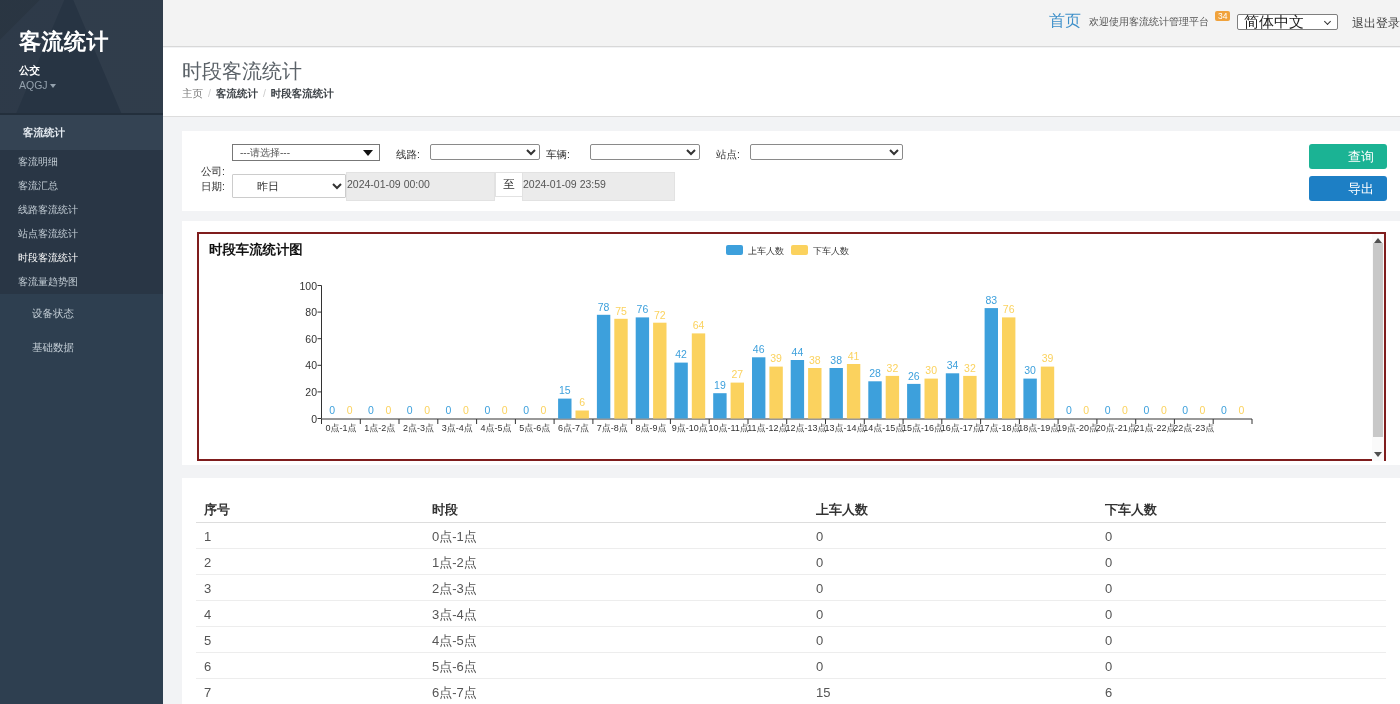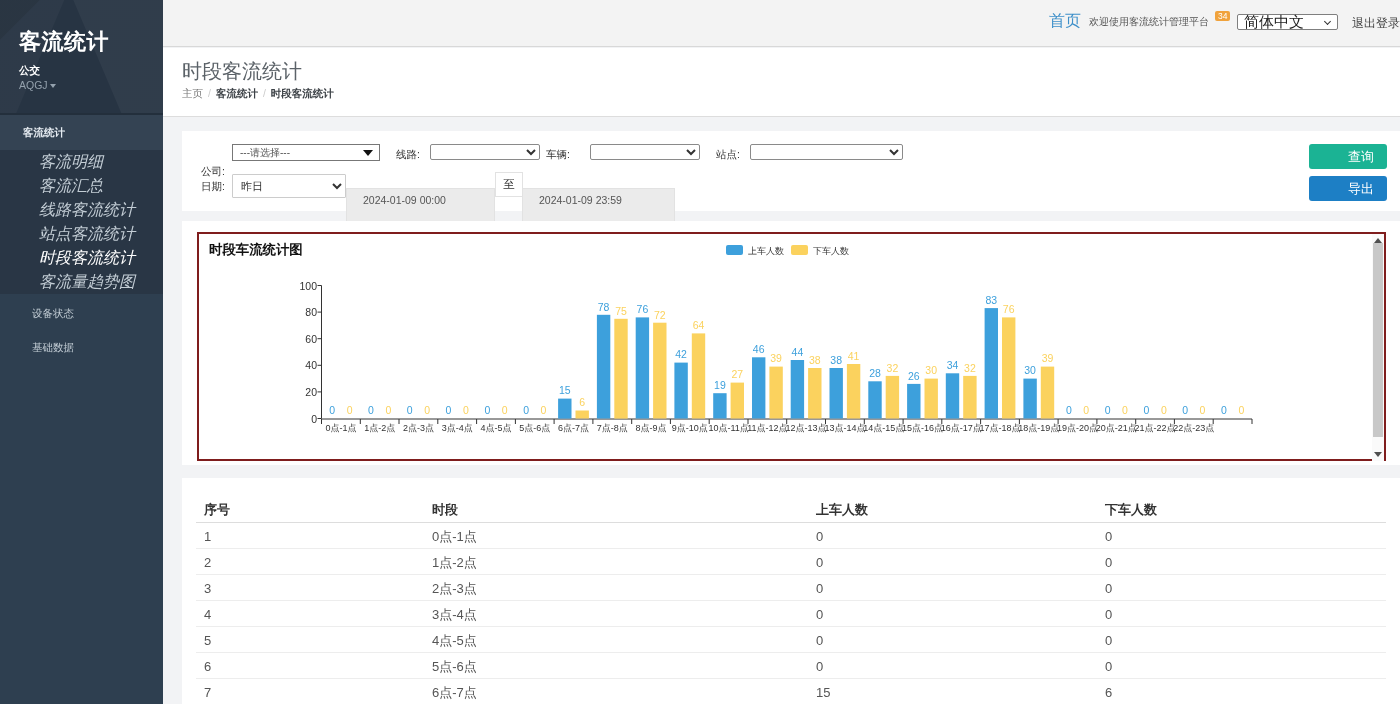--- a/index.html
+++ b/index.html
@@ -13,21 +13,21 @@
     linear-gradient(113deg, rgba(255,255,255,0.03) 0 30%, rgba(255,255,255,0) 30.5%),
     linear-gradient(135deg, rgba(0,0,0,0.10) 0 14%, rgba(0,0,0,0) 14.5%);
 }
 #sidebar h1 { position:absolute; left:19px; top:27px; font-size:22px; color:#fff; font-weight:bold; letter-spacing:0.5px; }
 #sidebar .gj { position:absolute; left:19px; top:64px; font-size:10.5px; font-weight:bold; color:#fff; }
 #sidebar .aq { position:absolute; left:19px; top:79px; font-size:10.5px; color:#94a1ad; }
 #sidebar .aq .tri { display:inline-block; width:0; height:0; border-left:3.5px solid transparent; border-right:3.5px solid transparent; border-top:4.5px solid #94a1ad; margin-left:2px; vertical-align:middle; }
 .sline { position:absolute; left:0; top:113px; width:163px; height:2px; background:#232f3c; }
 .menuhead { position:absolute; left:0; top:115px; width:163px; height:35px; background:#344353; color:#e6ecf2; font-size:10.5px; font-weight:bold; line-height:35px; padding-left:23px; }
 .submenu { position:absolute; left:0; top:150px; width:163px; background:#293645; }
-.submenu div { height:24px; line-height:24px; padding-left:39px; font-size:16px; color:#c3cdd5;font-style:italic; }
+.submenu div { height:24px; line-height:24px; padding-left:18px; font-size:10px; color:#c3cdd5; }
 .submenu div.act { color:#ffffff; }
 .mitem { position:absolute; left:12px; width:163px; height:34px; line-height:34px; padding-left:20px; font-size:10.5px; color:#c3cdd5; }
 
 
 #navbar { position:absolute; left:163px; top:0; width:1237px; height:47px; background:#f3f3f3; border-bottom:1px solid #d8d8d8; }
 #nb-home { position:absolute; left:886px; top:11px; font-size:16px; color:#3d8fc9; }
 #nb-welcome { position:absolute; left:926px; top:15px; font-size:10px; color:#555; }
 #nb-badge { position:absolute; left:1052px; top:11px; background:#f0a23c; color:#fff; font-size:8.5px; line-height:10px; padding:0 3px; border-radius:2px; }
 #nb-lang { position:absolute; left:1074px; top:14px; width:101px; height:16px; font-size:15px; border:1px solid #7f7f7f; border-radius:2px; background:#fff; color:#222; padding-left:6px; line-height:14px; }
 #nb-lang .chev { position:absolute; right:7px; top:4px; width:5px; height:5px; border-right:1.5px solid #333; border-bottom:1.5px solid #333; transform:rotate(45deg); }
@@ -44,22 +44,22 @@
 .card { position:absolute; left:182px; width:1218px; background:#fff; }
 #card-filter { top:131px; height:80px; }
 #card-chart  { top:221px; height:244px; }
 #card-table  { top:478px; height:240px; }
 
 
 #card-filter .lb { position:absolute; font-size:10.5px; line-height:17px; color:#333; }
 .msel { position:absolute; left:50px; top:13px; width:148px; height:17px; border:1px solid #777; background:#fff; font-size:10px; color:#555; line-height:15px; padding-left:7px; }
 .msel .tri { position:absolute; right:6px; top:5px; width:0; height:0; border-left:5px solid transparent; border-right:5px solid transparent; border-top:6px solid #111; }
 select.sel { position:absolute; height:16px; font-size:11px; border:1px solid #8a8a8a; border-radius:2px; background:#fff; color:#333; }
-select.dsel { position:absolute; left:50px; top:43px; width:114px; height:24px; font-size:11px; border:1px solid #ccc; border-radius:1px; background:#fff; color:#333; padding-left:4px; }
-.dinput { position:absolute; top:41px; height:42px; background:#ebebeb; border:1px solid #e2e2e2; font-size:10.5px; color:#555; line-height:23px; padding-left:16px;margin-top:16px; }
+select.dsel { position:absolute; left:50px; top:43px; width:114px; height:24px; font-size:11px; border:1px solid #ccc; border-radius:1px; background:#fff; color:#333; padding-left:20px; }
+.dinput { position:absolute; top:41px; height:29px; background:#ebebeb; border:1px solid #e2e2e2; font-size:10.5px; color:#555; line-height:23px; padding-left:0; }
 .zhi { position:absolute; top:41px; left:313px; width:28px; height:25px; background:#fff; border:1px solid #e2e2e2; font-size:11.5px; color:#333; text-align:center; line-height:23px; }
 .btn { position:absolute; left:1127px; width:78px; height:25px; border-radius:3px; color:#fff; font-size:13px; text-align:center; line-height:25px;padding-left:26px; }
 #btn-q { top:13px; background:#1bb394; }
 #btn-e { top:45px; background:#1d7fc5; }
 
 
 #chartbox { position:absolute; left:15px; top:11px; width:1189px; height:229px; border:2px solid #7f1d1d; background:#fff; }
 #vscroll { position:absolute; right:0; top:0; width:12px; height:227px; background:#fafafa; }
 #vscroll .thumb { position:absolute; left:1px; top:9px; width:10px; height:194px; background:#c8c8c8; }
 #vscroll .up { position:absolute; left:2px; top:4px; width:0; height:0; border-left:4px solid transparent; border-right:4px solid transparent; border-bottom:5px solid #505050; }

